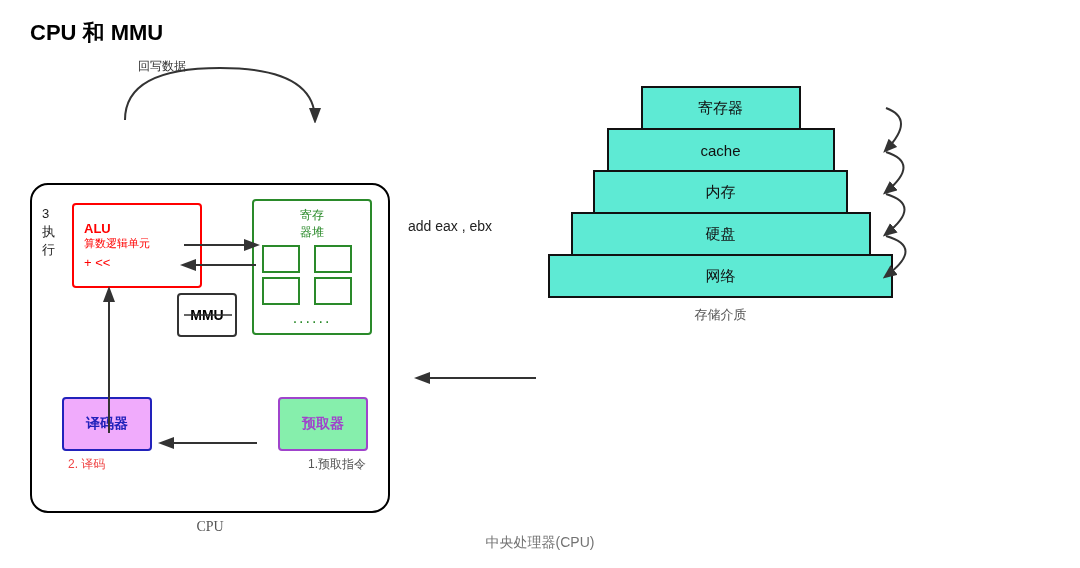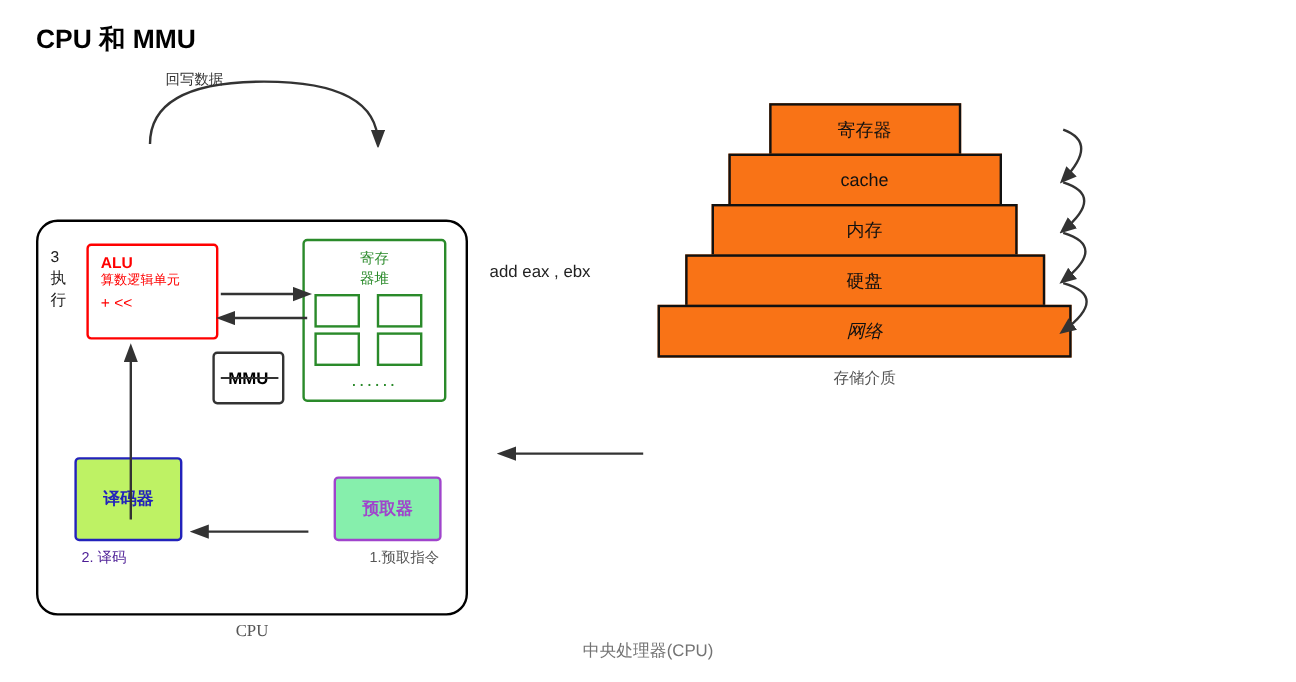--- a/index.html
+++ b/index.html
@@ -49,22 +49,22 @@
       top: 20px;
       font-size: 13px;
       color: #222;
       line-height: 1.4;
     }
 
     
     .alu-box {
       border: 2.5px solid red;
       border-radius: 4px;
-      padding: 6px 10px;
-      width: 110px;
+      padding: 16px 10px;
+      width: 130px;
       min-height: 80px;
       position: absolute;
       top: 18px;
       left: 40px;
     }
     .alu-title {
       font-size: 13px;
       font-weight: bold;
       color: red;
     }
@@ -133,35 +133,35 @@
       color: #2a8a2a;
       margin-top: 4px;
       letter-spacing: 2px;
     }
 
     
     .decoder-box {
       border: 2.5px solid #22b;
       border-radius: 4px;
       width: 90px;
-      height: 70px;
+      height: 54px;
       display: flex;
       align-items: center;
       justify-content: center;
       font-size: 14px;
       font-weight: bold;
       color: #22b;
       position: absolute;
       bottom: 60px;
       left: 30px;
-      background: #bef264;
+      background: #f0abfc;
     }
     .decoder-label {
       font-size: 12px;
-      color: #4c1d95;
+      color: #ef4444;
       position: absolute;
       bottom: 38px;
       left: 36px;
       margin-top: 18px;
     }
 
     
     .prefetch-box {
       border: 2.5px solid #a044cc;
       border-radius: 4px;
@@ -210,21 +210,21 @@
     }
 
     .mem-block {
       border: 2.5px solid #111;
       display: flex;
       align-items: center;
       justify-content: center;
       font-size: 15px;
       font-weight: normal;
       color: #111;
-      background: #f97316;
+      background: #5eead4;
       position: relative;
     }
 
     .mem-storage-label {
       font-size: 13px;
       color: #555;
       text-align: center;
       margin-top: 4px;
     }
 
@@ -363,21 +363,21 @@
       </div>
 
       <div class="mem-block" style="width:255px;height:44px;margin-top:-2px;">
         <span>内存</span>
       </div>
 
       <div class="mem-block" style="width:300px;height:44px;margin-top:-2px;">
         <span>硬盘</span>
       </div>
 
-      <div class="mem-block" style="width:345px;height:44px;margin-top:-2px;font-style:italic;">
+      <div class="mem-block" style="width:345px;height:44px;margin-top:-2px;">
         <span>网络</span>
       </div>
 
       <svg style="position:absolute;top:0;right:-38px;width:50px;height:230px;overflow:visible;">
         <defs>
           <marker id="pa1" markerWidth="7" markerHeight="7" refX="5" refY="3" orient="auto">
             <path d="M0,0 L0,6 L7,3 z" fill="#333"></path>
           </marker>
           <marker id="pa2" markerWidth="7" markerHeight="7" refX="5" refY="3" orient="auto">
             <path d="M0,0 L0,6 L7,3 z" fill="#333"></path>

